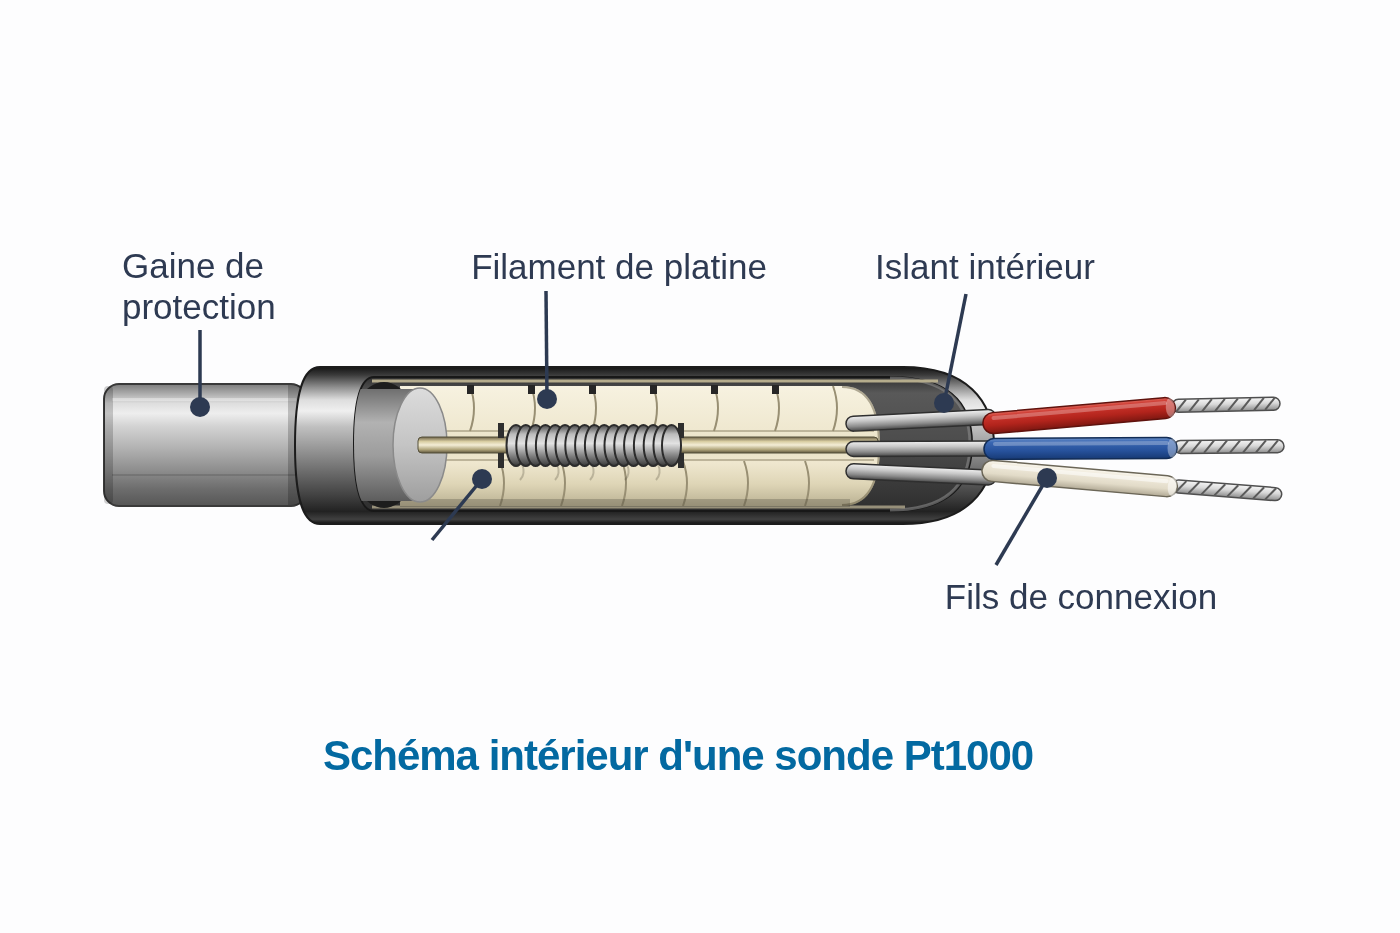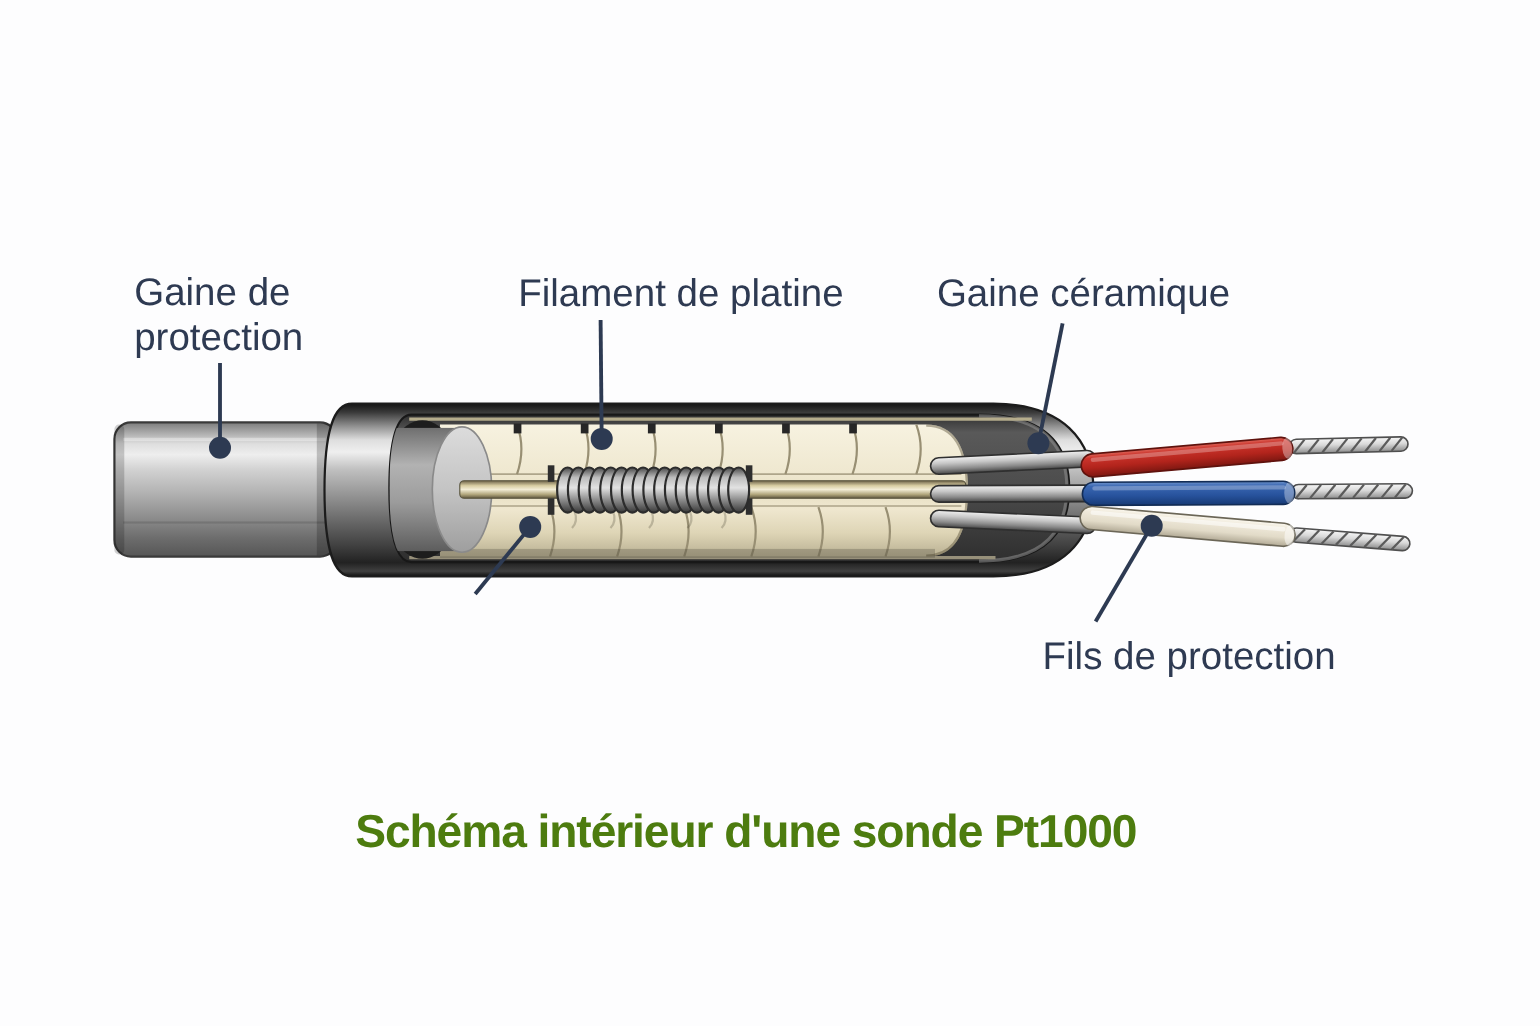--- a/index.html
+++ b/index.html
@@ -9,21 +9,21 @@
     font-family:"Liberation Sans","DejaVu Sans",sans-serif;
   }
   .stage svg{position:absolute;left:0;top:0;}
   .lbl{
     position:absolute;color:#2e3a52;font-size:35px;line-height:41px;
     font-weight:400;white-space:nowrap;
   }
   .lbl.wrap{white-space:normal;width:195px;}
   .lbl.center{transform:translateX(-50%);}
   .title{
-    position:absolute;color:#4d7c0f;font-size:42px;font-weight:700;
+    position:absolute;color:#0369a1;font-size:42px;font-weight:700;
     letter-spacing:-1px;white-space:nowrap;transform:translateX(-50%);
   }
 </style>
 </head>
 <body>
 
 <div class="stage">
 
   <svg width="1400" height="933" viewBox="0 0 1400 933">
     <defs>
@@ -304,18 +304,18 @@
       <circle cx="944" cy="403" r="10"></circle>
       <circle cx="1047" cy="478" r="10"></circle>
       <circle cx="482" cy="479" r="10"></circle>
     </g>
   </svg>
 
   <div class="lbl wrap" style="left:122px;top:245px;">Gaine de protection</div>
 
   <div class="lbl center" style="left:583px;top:246px;margin-left:36px;">Filament de platine</div>
 
-  <div class="lbl center" style="left:985px;top:246px;">Gaine céramique</div>
-
-  <div class="lbl center" style="left:1081px;top:576px;">Fils de protection</div>
+  <div class="lbl center" style="left:985px;top:246px;">Islant intérieur</div>
+
+  <div class="lbl center" style="left:1081px;top:576px;">Fils de connexion</div>
 
   <div class="title" style="left:678px;top:732px;">Schéma intérieur d'une sonde Pt1000</div>
 </div>
 
 </body></html>

